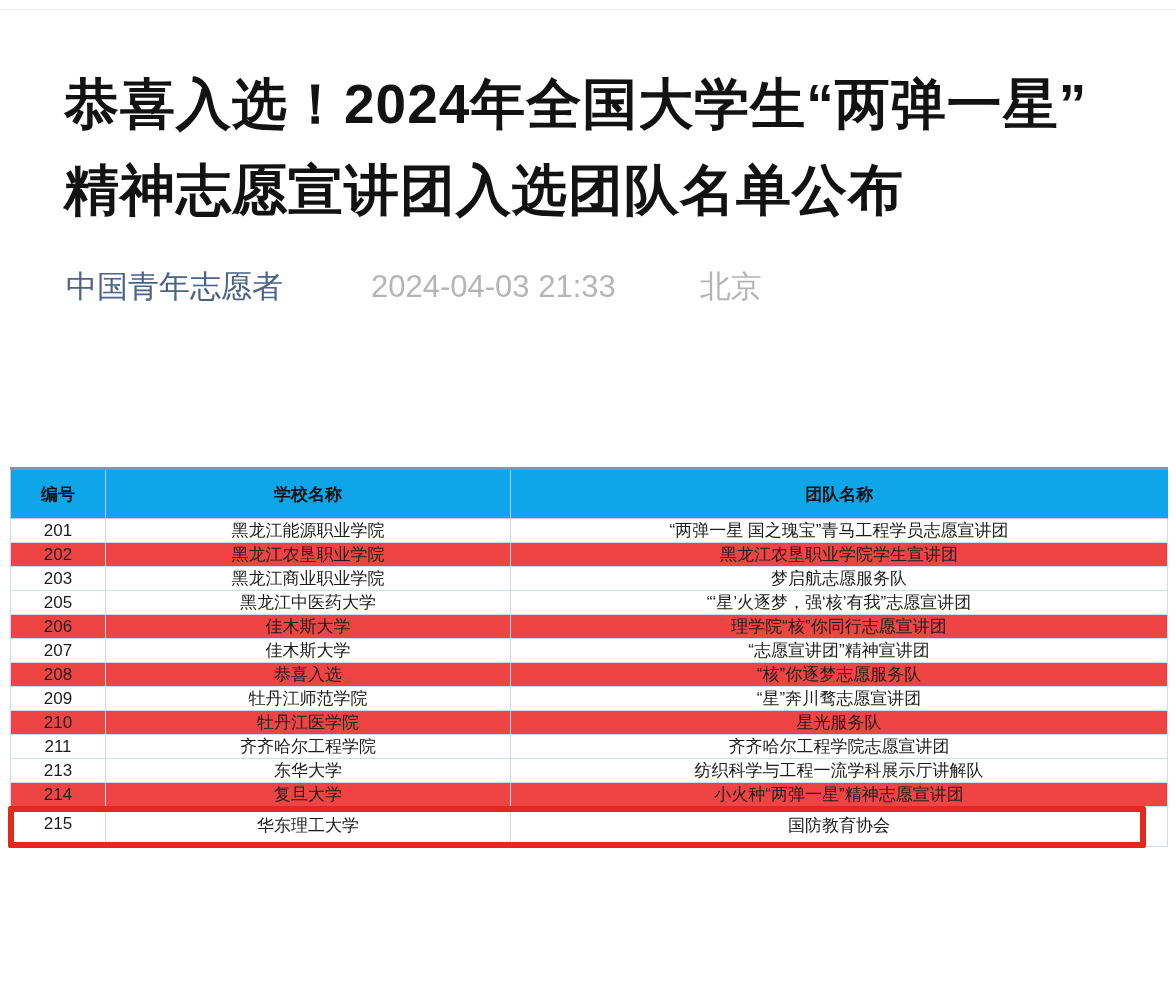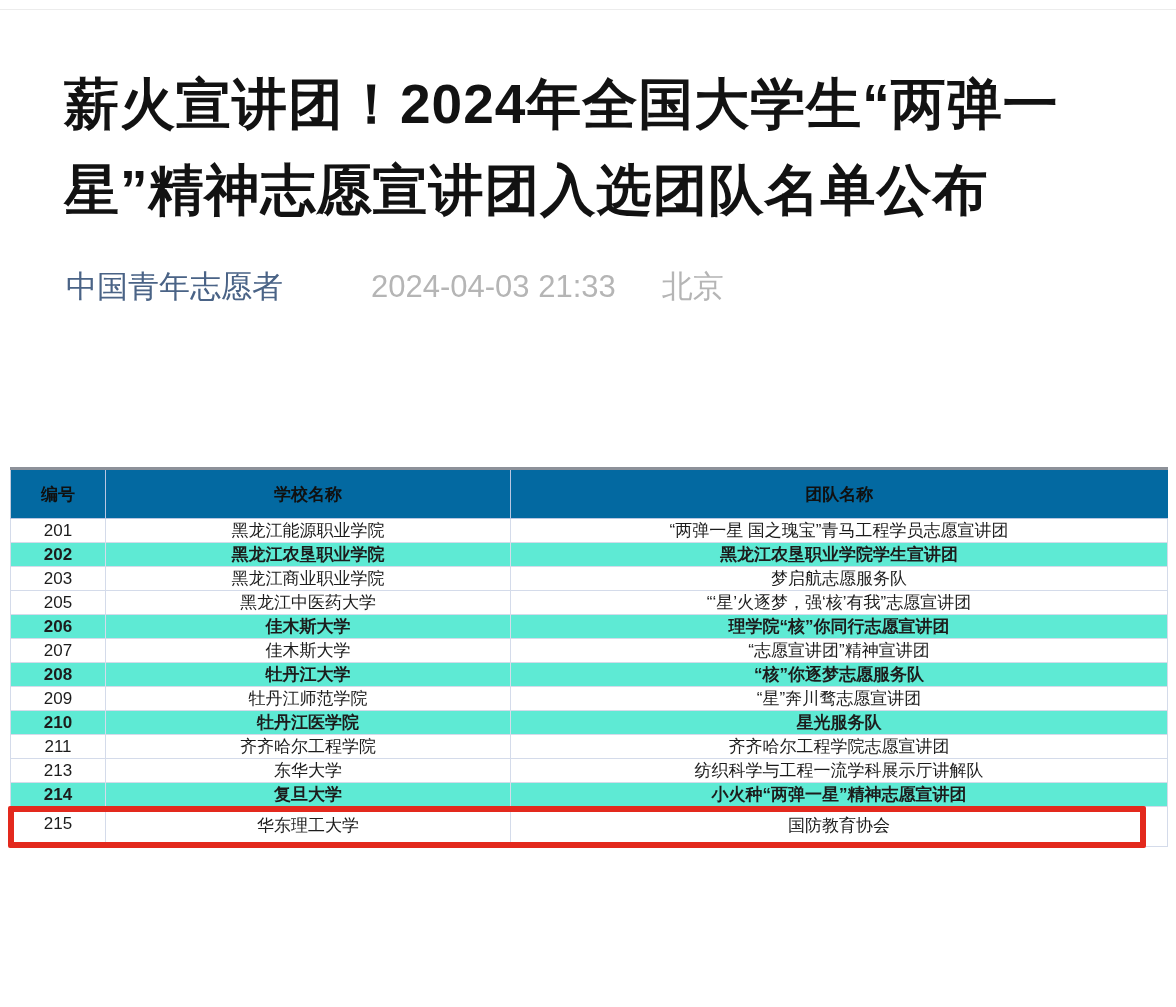--- a/index.html
+++ b/index.html
@@ -30,38 +30,38 @@
     display: flex;
     align-items: baseline;
     font-size: 31px;
     gap: 46px;
   }
   .byline .author {
     color: #4a6386;
     margin-right: 42px;
     cursor: pointer;
   }
-  .byline .datetime { color: #b5b5b5; }
+  .byline .datetime { color: #b5b5b5; margin-right: 38px; }
   .byline .location { color: #b5b5b5; font-family: Liberation Serif, serif; }
 
   .table-wrap {
     position: absolute;
     left: 10px;
     top: 467px;
     width: 1158px;
   }
   table {
     width: 100%;
     border-collapse: collapse;
     table-layout: fixed;
   }
   col.c-num    { width: 95px; }
   col.c-school { width: 405px; }
   thead th {
-    background: #0369a1;
+    background: #0ea5e9;
     border-top: 3px solid #8d9199;
     height: 50px;
     font-size: 17px;
     font-weight: 700;
     color: #101010;
     text-align: center;
     vertical-align: middle;
     border-left: 1px solid #b9c6e2;
     border-bottom: 1px solid #b9c6e2;
   }
@@ -70,39 +70,39 @@
     height: 24px;
     font-size: 17px;
     color: #1c1c1c;
     text-align: center;
     vertical-align: middle;
     background: #ffffff;
     border: 1px solid #d4dbea;
     overflow: hidden;
     white-space: nowrap;
   }
-  tbody tr.alt td { background: #5eead4; font-weight: bold; }
+  tbody tr.alt td { background: #ef4444; }
   tbody tr:last-child td { height: 40px; vertical-align: top; padding-top: 7px; }
   .hl-box {
     position: absolute;
     left: -2px;
     top: 339px;
     width: 1138px;
     height: 42px;
     border: 6px solid #e3291d;
     border-radius: 2px;
     pointer-events: none;
   }
 </style>
 </head>
 <body>
 
 <div class="top-hairline"></div>
 
-<h1 class="article-title">薪火宣讲团！2024年全国大学生“两弹一星”精神志愿宣讲团入选团队名单公布</h1>
+<h1 class="article-title">恭喜入选！2024年全国大学生“两弹一星”精神志愿宣讲团入选团队名单公布</h1>
 
 <div class="byline">
   <span class="author">中国青年志愿者</span>
   <span class="datetime">2024-04-03 21:33</span>
   <span class="location">北京</span>
 </div>
 
 <div class="table-wrap">
   <table>
     <colgroup>
@@ -143,21 +143,21 @@
           <td>佳木斯大学</td>
           <td>理学院“核”你同行志愿宣讲团</td>
         </tr>
         <tr>
           <td>207</td>
           <td>佳木斯大学</td>
           <td>“志愿宣讲团”精神宣讲团</td>
         </tr>
         <tr class="alt">
           <td>208</td>
-          <td>牡丹江大学</td>
+          <td>恭喜入选</td>
           <td>“核”你逐梦志愿服务队</td>
         </tr>
         <tr>
           <td>209</td>
           <td>牡丹江师范学院</td>
           <td>“星”奔川骛志愿宣讲团</td>
         </tr>
         <tr class="alt hl">
           <td>210</td>
           <td>牡丹江医学院</td>

